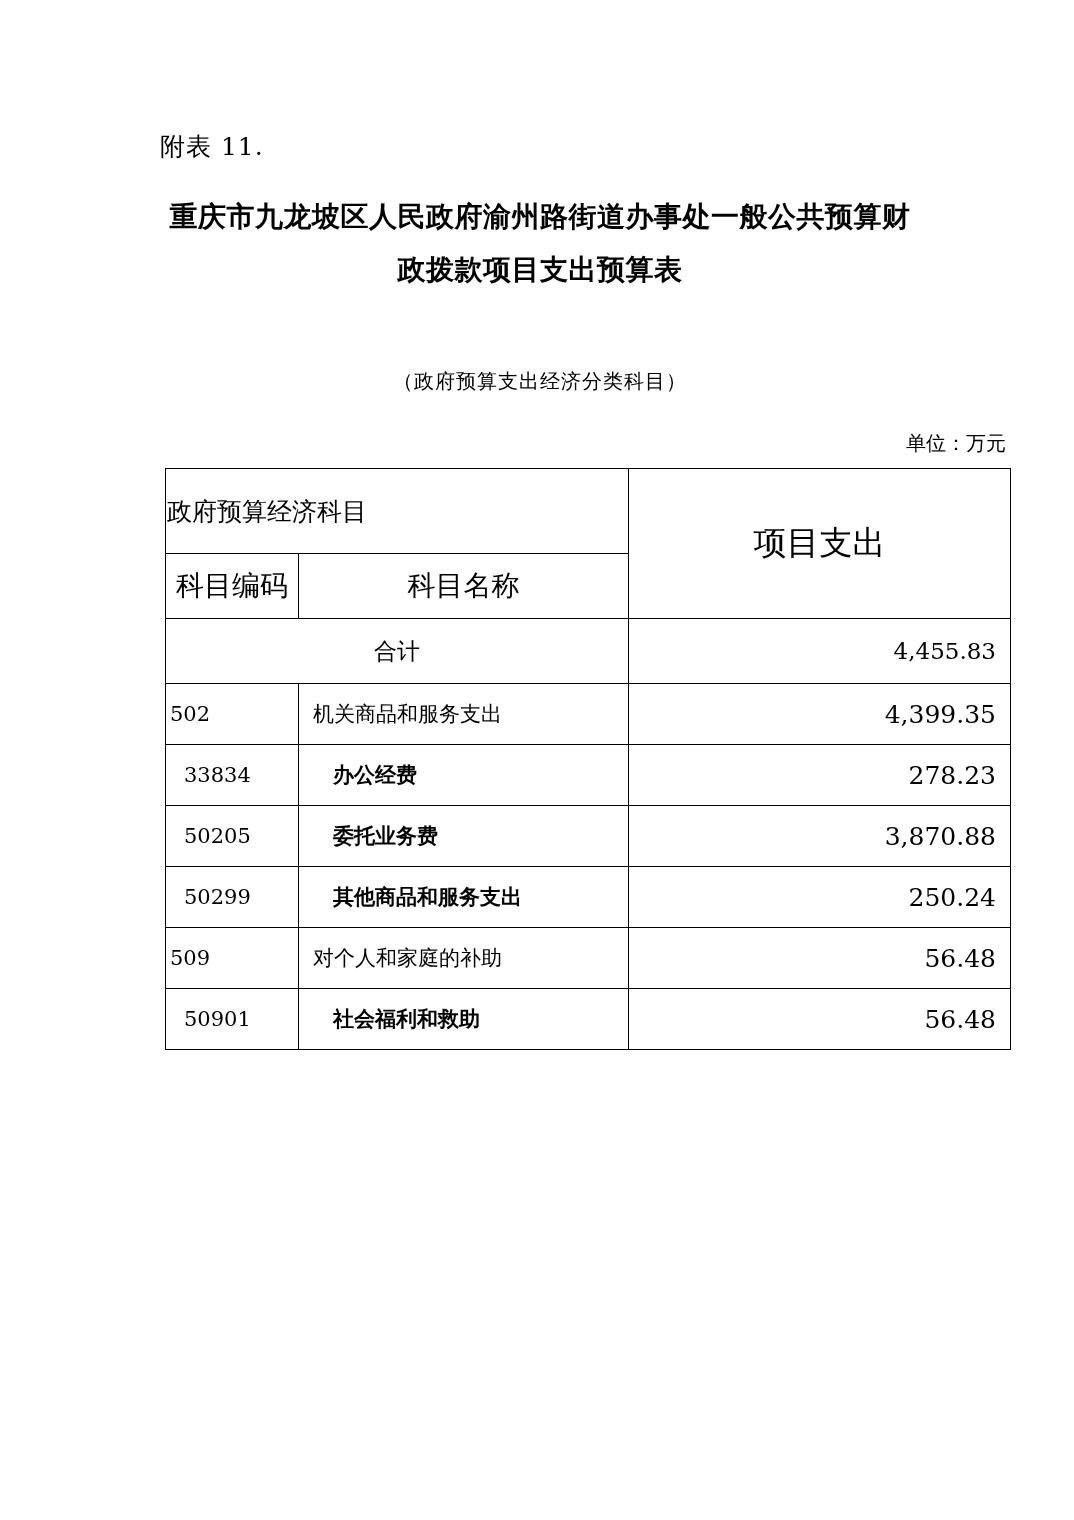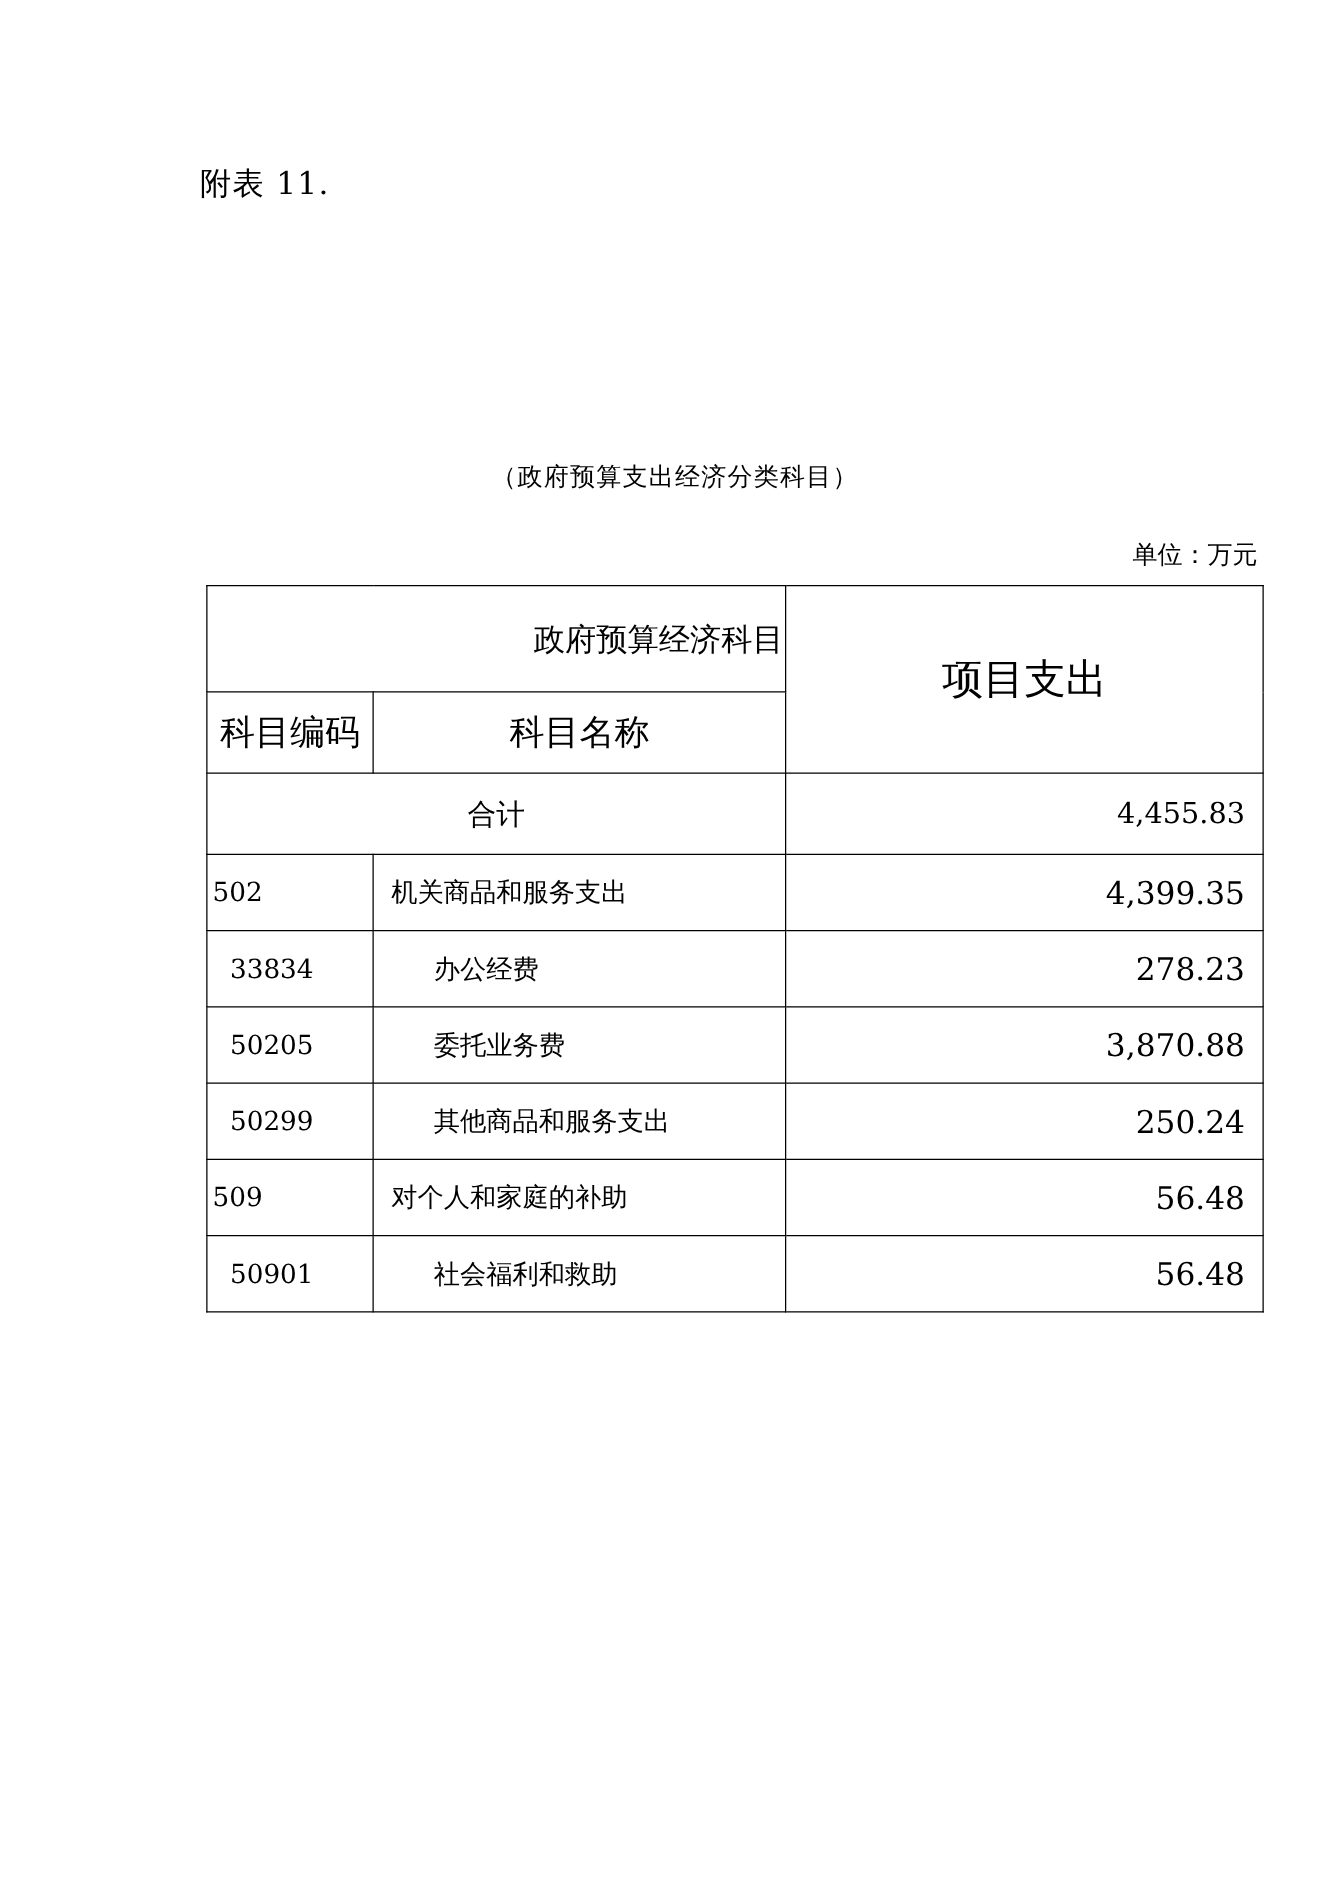--- a/index.html
+++ b/index.html
@@ -71,21 +71,21 @@
     border: 1.5px solid #000000;
     font-weight: normal;
     font-family: "DejaVu Serif", "Liberation Serif", serif;
   }
   .col-code { width: 133px; }
   .col-name { width: 330px; }
   .col-val  { width: 382px; }
 
   .hdr-group {
     height: 82px;
-    text-align: right;
+    text-align: left;
     font-size: 25px;
     font-weight: bold;
   }
   .hdr-expend {
     text-align: center;
     font-size: 33px;
     font-weight: bold;
   }
   .hdr-sub {
     height: 62px;
@@ -110,35 +110,36 @@
     font-size: 21px;
     padding-left: 4px;
     vertical-align: middle;
   }
   td.code.indent { padding-left: 18px; }
   td.name {
     font-size: 21px;
     padding-left: 14px;
     vertical-align: middle;
   }
-  td.name.indent { padding-left: 48px; }
+  td.name.indent { padding-left: 34px; font-weight: bold; }
   td.val {
     font-size: 25px;
     text-align: right;
     padding-right: 14px;
     vertical-align: middle;
   }
 </style>
 </head>
 <body>
 
 <div class="page">
 
   <div class="attach-label">附表 11.</div>
 
+  <div class="doc-title">重庆市九龙坡区人民政府渝州路街道办事处一般公共预算财政拨款项目支出预算表</div>
 
   <div class="doc-subtitle">（政府预算支出经济分类科目）</div>
 
   <div class="unit-note">单位：万元</div>
 
   <table class="budget">
     <colgroup>
       <col class="col-code">
       <col class="col-name">
       <col class="col-val">

